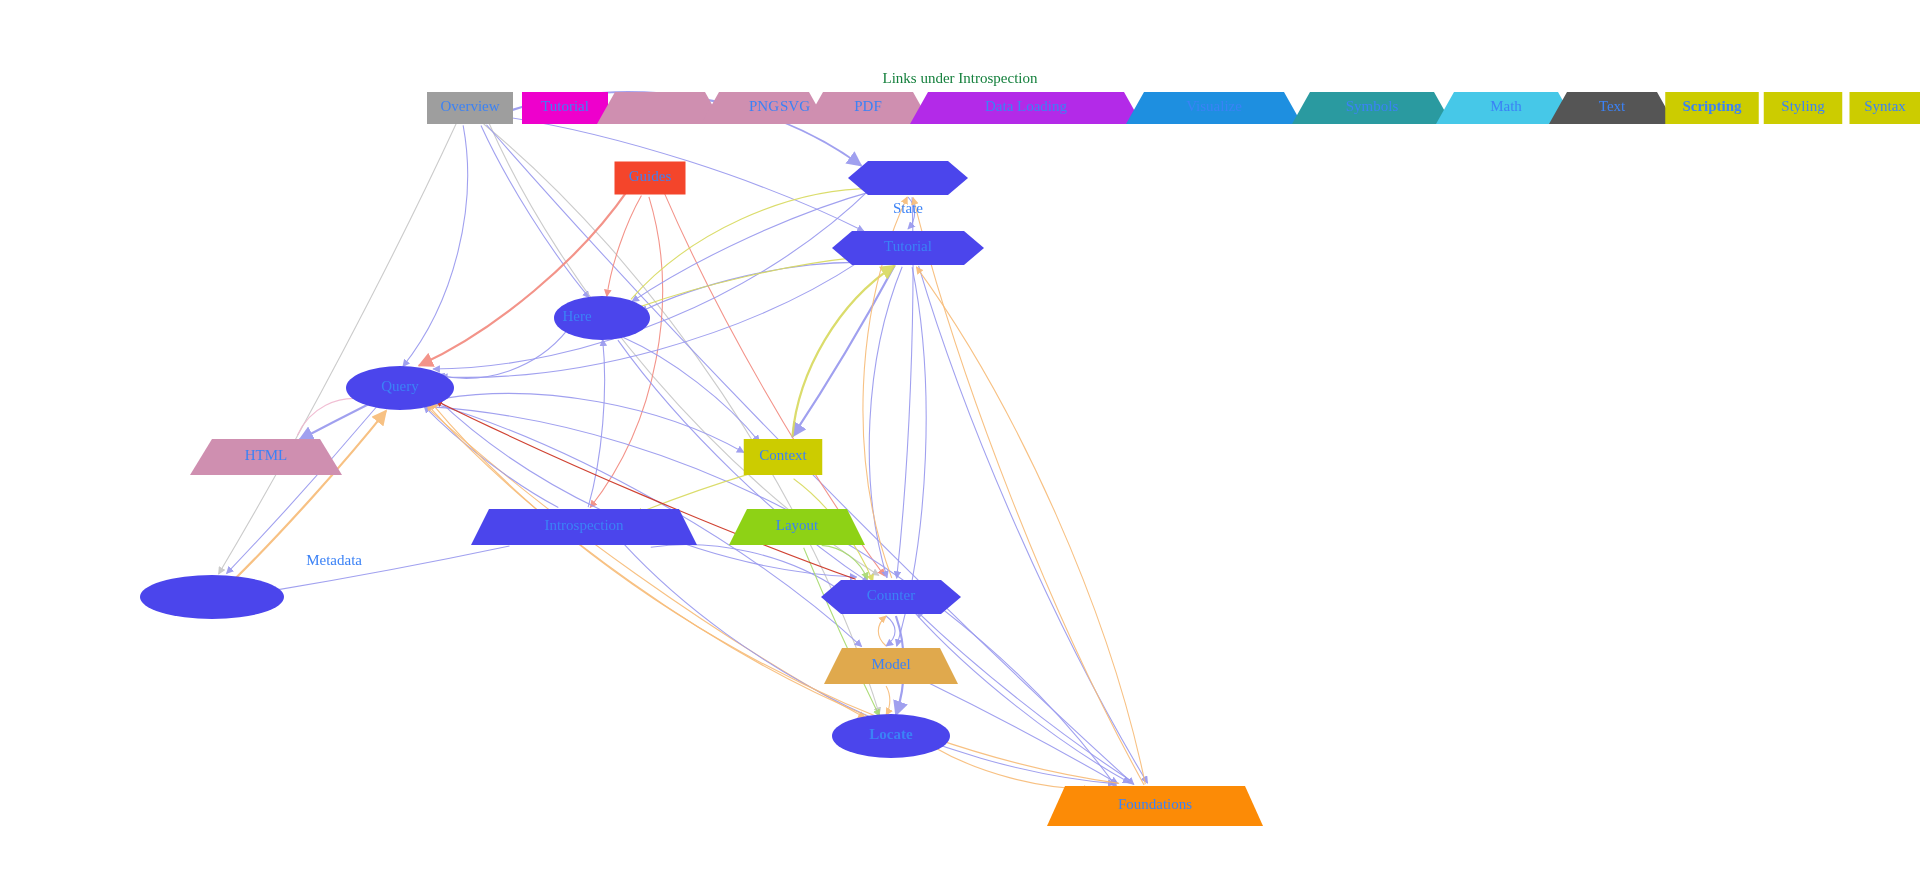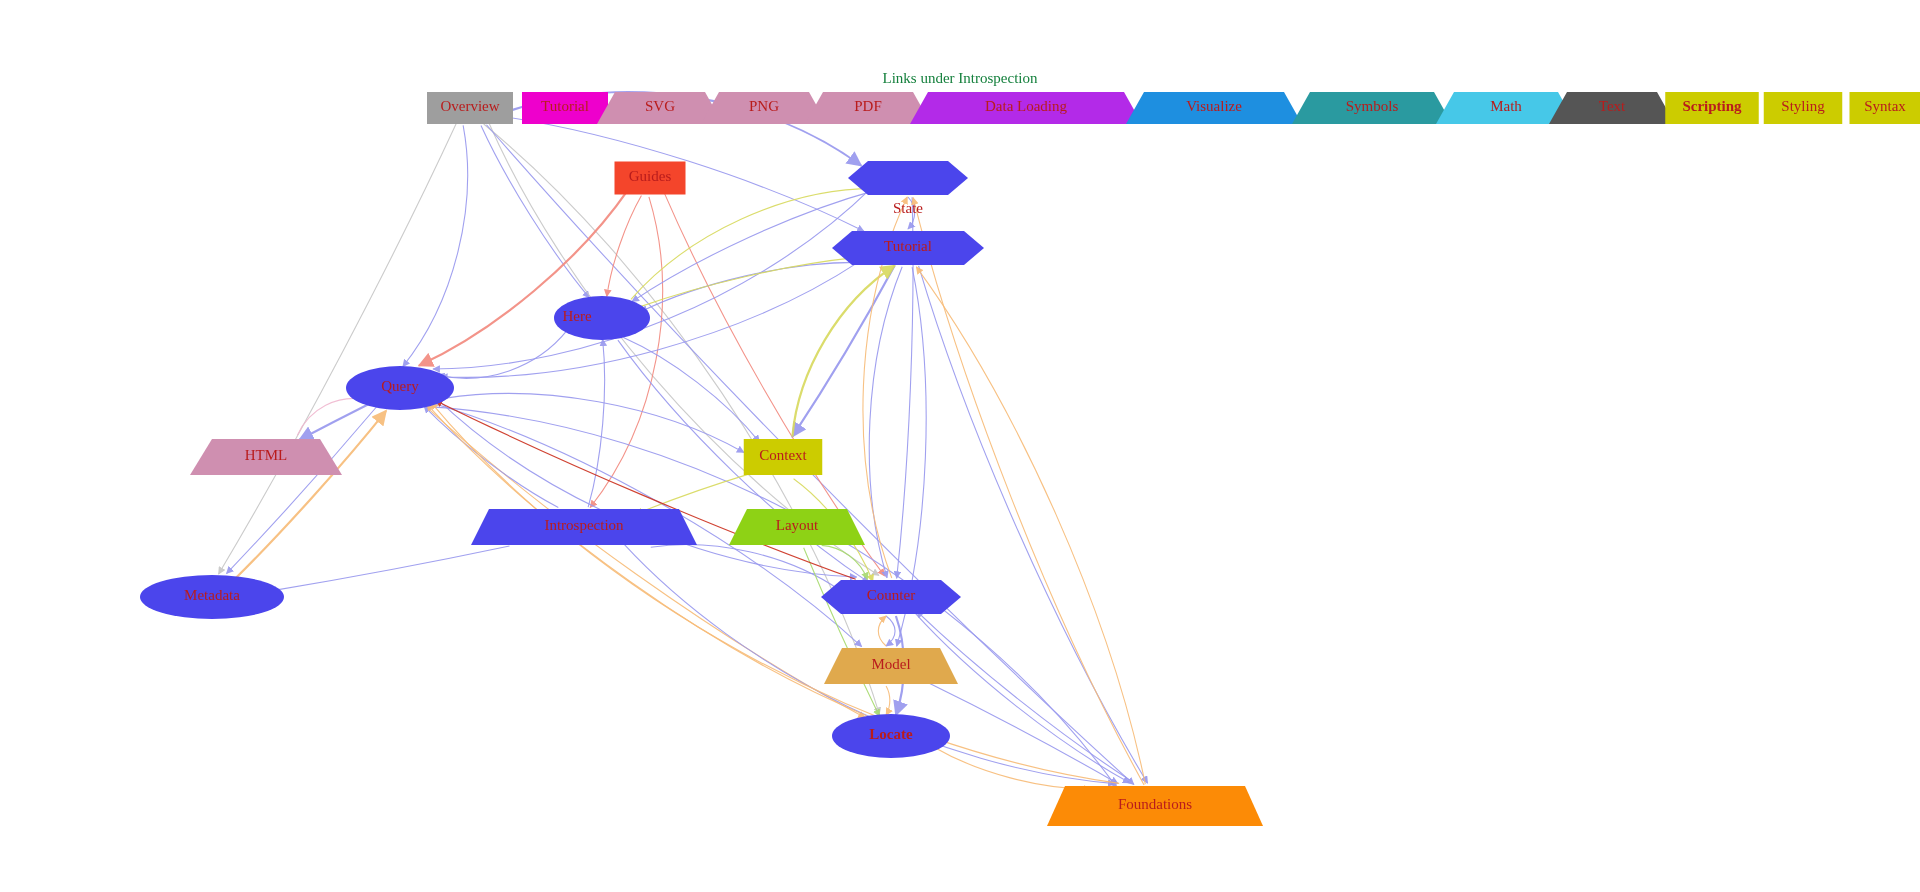--- a/index.html
+++ b/index.html
@@ -29,21 +29,21 @@
     top: 70px;
     width: 1920px;
     text-align: center;
     font-size: 15px;
     color: #15803d;
     font-family: "Liberation Serif", "DejaVu Serif", serif;
     white-space: nowrap;
   }
   .node-label {
     position: absolute;
-    color: #b91c1c;
+    color: #3b82f6;
     font-size: 15px;
     font-family: "Liberation Serif", "DejaVu Serif", serif;
     white-space: nowrap;
     pointer-events: none;
     text-align: center;
   }
 </style>
 </head>
 <body>
 
@@ -160,39 +160,39 @@
       <ellipse cx="212" cy="597" rx="72" ry="22" fill="#4b45ec"></ellipse>
       <polygon points="821,597 841,580 941,580 961,597 941,614 841,614" fill="#4b45ec"></polygon>
       <polygon points="824,684 958,684 940,648 842,648" fill="#e0a94d"></polygon>
       <ellipse cx="891" cy="736" rx="59" ry="22" fill="#4b45ec"></ellipse>
       <polygon points="1047,826 1263,826 1245,786 1065,786" fill="#fc8b06"></polygon>
     </svg>
   <div class="graph-title">Links under Introspection</div>
   <div id="node-layer">
       <div class="node-label" style="left: 320px; top: 98px; width: 300px;">Overview</div>
       <div class="node-label" style="left: 415px; top: 98px; width: 300px;">Tutorial</div>
-      <div class="node-label" style="left: 510px; top: 98px; width: 300px;">SVG</div>
+      <div class="node-label" style="left: 510px; top: 98px; width: 300px; text-align: right;">SVG</div>
       <div class="node-label" style="left: 614px; top: 98px; width: 300px;">PNG</div>
       <div class="node-label" style="left: 718px; top: 98px; width: 300px;">PDF</div>
       <div class="node-label" style="left: 876px; top: 98px; width: 300px;">Data Loading</div>
       <div class="node-label" style="left: 1064px; top: 98px; width: 300px;">Visualize</div>
       <div class="node-label" style="left: 1222px; top: 98px; width: 300px;">Symbols</div>
       <div class="node-label" style="left: 1356px; top: 98px; width: 300px;">Math</div>
       <div class="node-label" style="left: 1462px; top: 98px; width: 300px;">Text</div>
       <div class="node-label" style="left: 1562px; top: 98px; width: 300px; font-weight: bold;">Scripting</div>
       <div class="node-label" style="left: 1653px; top: 98px; width: 300px;">Styling</div>
       <div class="node-label" style="left: 1735px; top: 98px; width: 300px;">Syntax</div>
       <div class="node-label" style="left: 500px; top: 168px; width: 300px;">Guides</div>
       <div class="node-label" style="left: 758px; top: 168px; width: 300px; margin-top: 32px;">State</div>
       <div class="node-label" style="left: 758px; top: 238px; width: 300px;">Tutorial</div>
       <div class="node-label" style="left: 427px; top: 308px; width: 300px;">Here</div>
       <div class="node-label" style="left: 250px; top: 378px; width: 300px;">Query</div>
       <div class="node-label" style="left: 116px; top: 447px; width: 300px;">HTML</div>
       <div class="node-label" style="left: 633px; top: 447px; width: 300px;">Context</div>
       <div class="node-label" style="left: 434px; top: 517px; width: 300px;">Introspection</div>
       <div class="node-label" style="left: 647px; top: 517px; width: 300px;">Layout</div>
-      <div class="node-label" style="left: 62px; top: 587px; width: 300px;">Metadata</div>
+      <div class="node-label" style="left: 62px; top: 552px; width: 300px; text-align: right;">Metadata</div>
       <div class="node-label" style="left: 741px; top: 587px; width: 300px;">Counter</div>
       <div class="node-label" style="left: 741px; top: 656px; width: 300px;">Model</div>
       <div class="node-label" style="left: 741px; top: 726px; width: 300px; font-weight: bold;">Locate</div>
       <div class="node-label" style="left: 1005px; top: 796px; width: 300px;">Foundations</div>
     </div>
 </div>
 
 </body></html>

